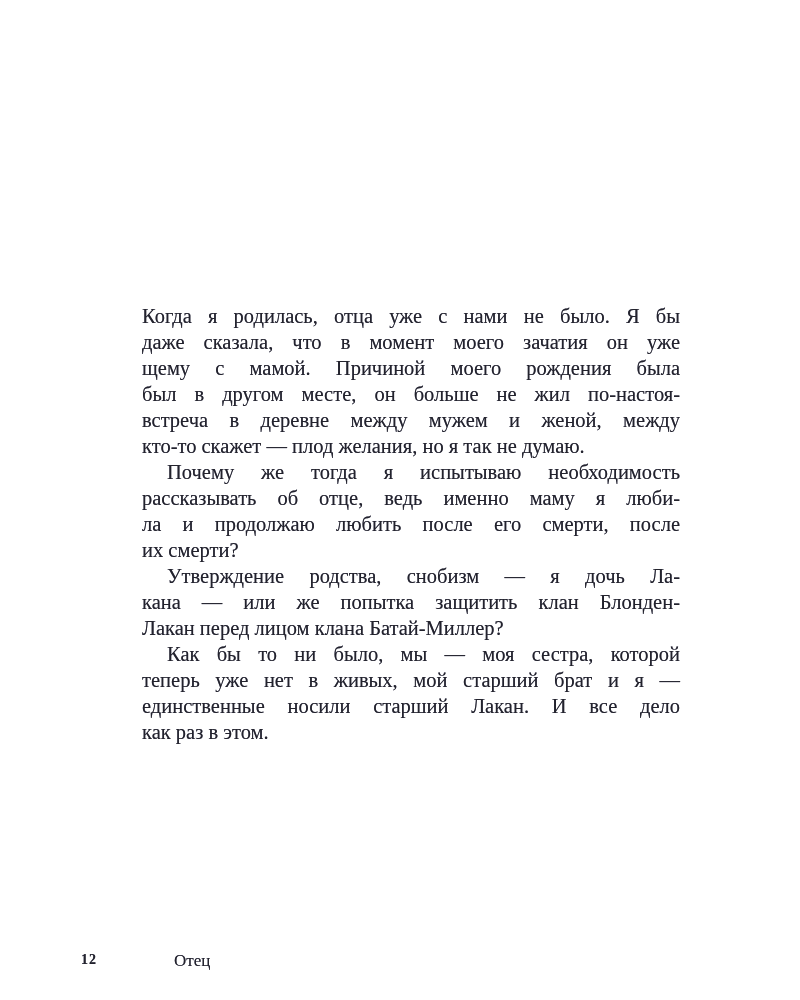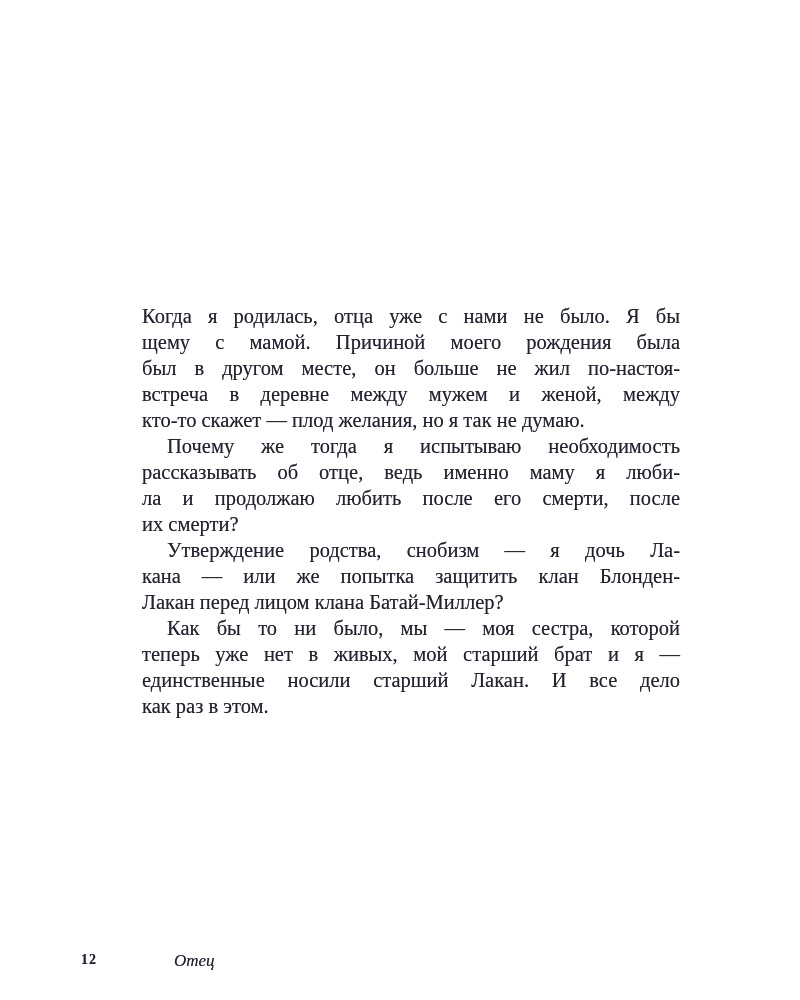--- a/index.html
+++ b/index.html
@@ -52,32 +52,32 @@
     letter-spacing: 1px;
     text-shadow: 0 0 0.5px rgba(30, 30, 70, 0.55);
   }
   .footer-running {
     position: absolute;
     left: 174px;
     top: 930px;
     font-size: 17px;
     line-height: 22px;
     text-shadow: 0 0 0.5px rgba(30, 30, 70, 0.55);
-    font-style: italic;
   }
 </style>
 </head>
 <body>
 
 <div class="page">
 
   <div class="text-block">
 
     <div class="para">
       <div class="line">Когда я родилась, отца уже с нами не было. Я бы</div>
+      <div class="line">даже сказала, что в момент моего зачатия он уже</div>
       <div class="line">щему с мамой. Причиной моего рождения была</div>
       <div class="line">был в другом месте, он больше не жил по-настоя-</div>
       <div class="line">встреча в деревне между мужем и женой, между</div>
       <div class="line last">кто-то скажет — плод желания, но я так не думаю.</div>
     </div>
 
     <div class="para">
       <div class="line indent">Почему же тогда я испытываю необходимость</div>
       <div class="line">рассказывать об отце, ведь именно маму я люби-</div>
       <div class="line">ла и продолжаю любить после его смерти, после</div>

